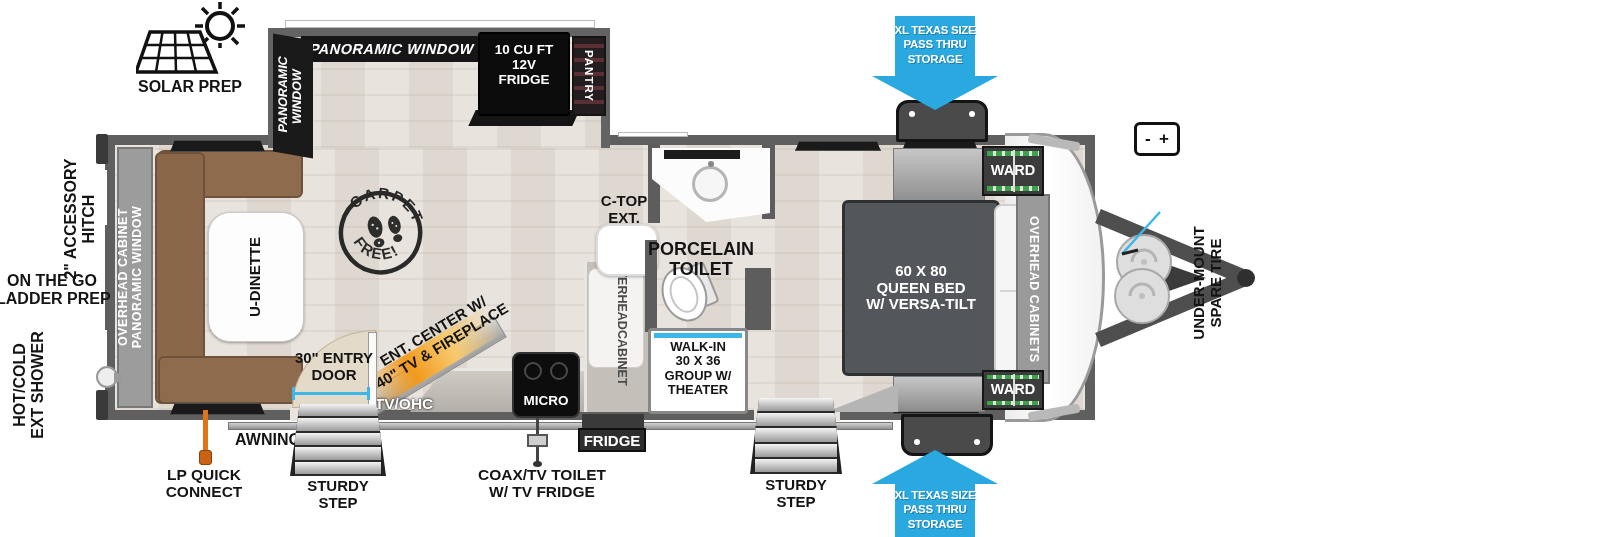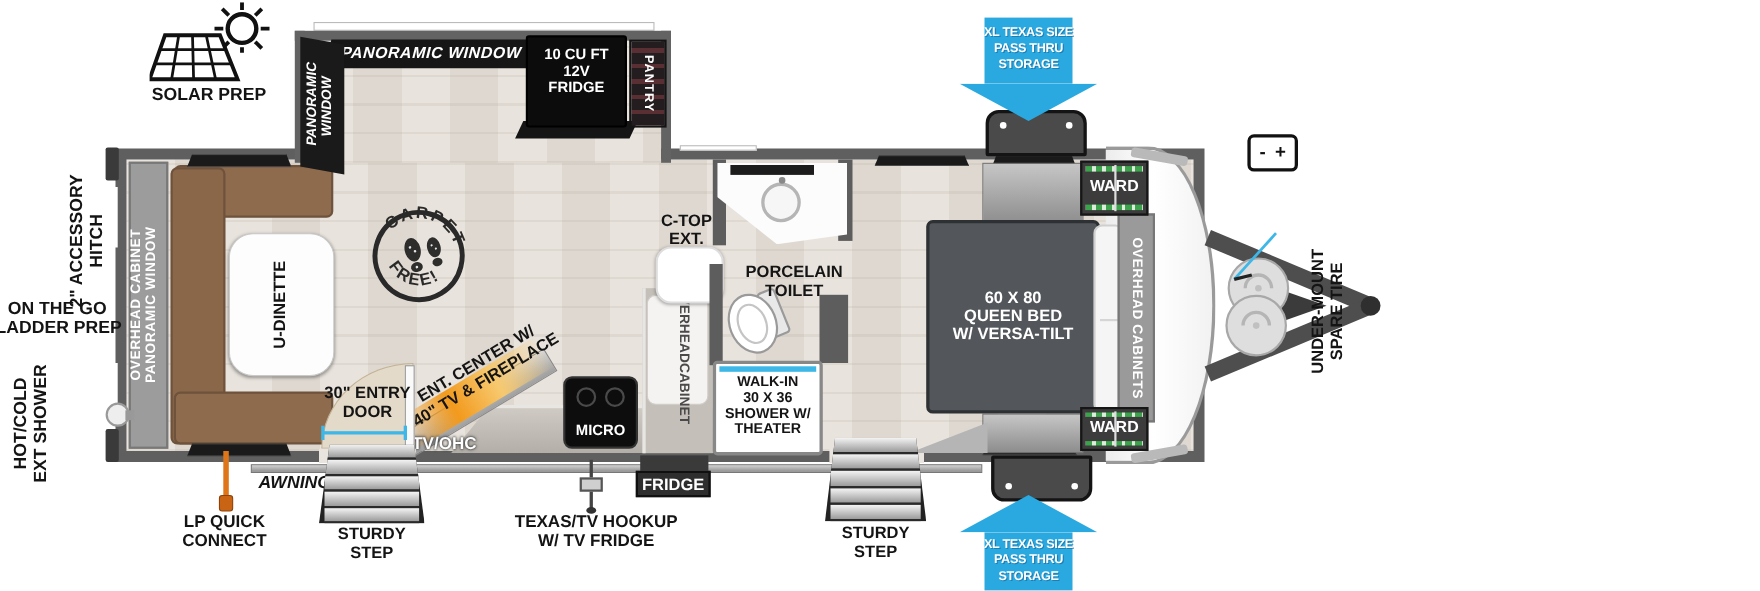--- a/index.html
+++ b/index.html
@@ -129,21 +129,21 @@
   <div class="abs" style="left:588px;top:268px;width:56px;height:100px;background:#f4f3f1;border:1px solid #d0cdc8;border-radius:8px;"></div>
   <div class="abs txt vlr" style="left:602px;top:274px;width:38px;height:96px;font-size:12.5px;color:#4a4a4a;display:flex;align-items:center;justify-content:center;white-space:nowrap;">
     <div>OVERHEAD</div>
     <div>CABINET</div>
   </div>
   <div class="abs" style="left:596px;top:224px;width:62px;height:52px;background:#fff;border:2px solid #ddd;border-radius:14px;box-shadow:0 1px 3px rgba(0,0,0,.3);"></div>
   <div class="abs txt" style="left:592px;top:193px;width:64px;font-size:15px;">
     <div>C-TOP</div>
     <div>EXT.</div>
   </div>
-  <div class="abs" style="left:512px;top:342px;width:68px;height:66px;background:#0d0d0d;border:2px solid #333;border-radius:8px;">
+  <div class="abs" style="left:512px;top:352px;width:68px;height:66px;background:#0d0d0d;border:2px solid #333;border-radius:8px;">
     <div class="abs" style="left:10px;top:8px;width:18px;height:18px;border:2px solid #4a4a4a;border-radius:50%;"></div>
     <div class="abs" style="left:36px;top:8px;width:18px;height:18px;border:2px solid #4a4a4a;border-radius:50%;"></div>
     <div class="abs wtxt" style="left:0;top:40px;width:100%;font-size:13.5px;">MICRO</div>
   </div>
 
   <div class="abs" style="left:352px;top:356px;width:160px;height:24px;background:linear-gradient(#d9d9d9,#9f9f9f);border:1px solid #888;transform:rotate(-31deg);"></div>
   <div class="abs" style="left:356px;top:342px;width:150px;height:32px;transform:rotate(-31deg);
               background:linear-gradient(90deg,rgba(242,154,29,0),var(--fireplace-orange) 35%,#f7c96f 65%,rgba(242,154,29,0));"></div>
   <div class="abs txt" style="left:340px;top:322px;width:195px;font-size:15px;transform:rotate(-31deg);">
     <div>ENT. CENTER W/</div>
@@ -170,30 +170,30 @@
               clip-path:polygon(0 0,100% 0,100% 88%,46% 100%,0 42%);">
     <div class="abs" style="left:12px;top:2px;width:76px;height:9px;background:#1c1c1c;"></div>
     <div class="abs" style="left:40px;top:18px;width:36px;height:36px;background:#f6f6f6;border:3px solid #b5b5b5;border-radius:50%;"></div>
     <div class="abs" style="left:56px;top:13px;width:6px;height:6px;background:#888;border-radius:50%;"></div>
   </div>
   <div class="abs" style="left:662px;top:260px;width:56px;height:64px;transform:rotate(-22deg);">
     <div class="abs" style="left:34px;top:8px;width:18px;height:44px;background:#e8e8e8;border:2px solid #9a9a9a;border-radius:4px;"></div>
     <div class="abs" style="left:0;top:4px;width:44px;height:56px;background:#fff;border:2px solid #9a9a9a;border-radius:50%;"></div>
     <div class="abs" style="left:8px;top:13px;width:27px;height:38px;border:2px solid #c5c5c5;border-radius:50%;"></div>
   </div>
-  <div class="abs txt" style="left:667px;top:240px;width:110px;font-size:15px;">
+  <div class="abs txt" style="left:646px;top:240px;width:110px;font-size:18px;">
     <div>PORCELAIN</div>
     <div>TOILET</div>
   </div>
   <div class="abs" style="left:648px;top:328px;width:100px;height:86px;background:#fff;border:3px solid #888;border-radius:4px;">
     <div class="abs" style="left:3px;top:2px;width:88px;height:5px;background:var(--skylight-blue);"></div>
     <div class="abs txt" style="left:0;top:9px;width:94px;font-size:13px;">
       <div>WALK-IN</div>
       <div>30 X 36</div>
-      <div>SHOWER W/</div>
+      <div>GROUP W/</div>
       <div>THEATER</div>
     </div>
   </div>
 
   <div class="abs grayfloor" style="left:893px;top:148px;width:92px;height:56px;"></div>
   <div class="abs grayfloor" style="left:893px;top:376px;width:92px;height:36px;"></div>
   <div class="abs" style="left:754px;top:408px;width:86px;height:13px;background:#e9e4dd;"></div>
   <div class="abs" style="left:826px;top:384px;width:72px;height:28px;background:#b5b5b5;clip-path:polygon(0 100%,100% 0,100% 100%);"></div>
   <div class="abs" style="left:842px;top:200px;width:158px;height:176px;background:#53575b;border:3px solid #2e3134;border-radius:6px;display:flex;align-items:center;justify-content:center;">
     <div class="wtxt" style="font-size:15px;">
@@ -243,21 +243,21 @@
     <div class="abs arrow" style="left:0;top:0;width:126px;height:34px;clip-path:polygon(50% 0,100% 100%,0 100%);"></div>
     <div class="abs arrow" style="left:23px;top:34px;width:80px;height:53px;"></div>
     <div class="abs arrow-txt" style="left:0;top:38px;width:126px;font-size:11.5px;line-height:1.25;">
       <div>XL TEXAS SIZE</div>
       <div>PASS THRU</div>
       <div>STORAGE</div>
     </div>
   </div>
 
   <div class="abs" style="left:228px;top:422px;width:665px;height:8px;background:linear-gradient(#d2d2d2,#8f8f8f);border:1px solid #777;"></div>
-  <div class="abs txt" style="left:226px;top:431px;width:84px;font-size:16px;font-style:italic;">AWNING</div>
+  <div class="abs txt" style="left:226px;top:431px;width:84px;font-size:16px;">AWNING</div>
 
   <div class="abs" style="left:203px;top:410px;width:5px;height:42px;background:var(--lp-orange);"></div>
   <div class="abs" style="left:199px;top:450px;width:13px;height:15px;background:#c96414;border:1px solid #8f4207;border-radius:3px;"></div>
   <div class="abs txt" style="left:156px;top:466px;width:96px;font-size:15.5px;">
     <div>LP QUICK</div>
     <div>CONNECT</div>
   </div>
 
   <div class="abs steps" style="left:290px;top:404px;width:96px;height:72px;">
     <div class="step-bar"></div>
@@ -279,21 +279,21 @@
   </div>
   <div class="abs txt" style="left:750px;top:477px;width:92px;font-size:15px;">
     <div>STURDY</div>
     <div>STEP</div>
   </div>
 
   <div class="abs" style="left:536px;top:418px;width:3px;height:46px;background:#444;"></div>
   <div class="abs" style="left:527px;top:434px;width:21px;height:13px;background:#cfcfcf;border:2px solid #555;"></div>
   <div class="abs" style="left:533px;top:461px;width:9px;height:6px;background:#333;border-radius:50%;"></div>
   <div class="abs txt" style="left:462px;top:466px;width:160px;font-size:15.5px;">
-    <div>TEXAS/TV HOOKUP</div>
+    <div>COAX/TV TOILET</div>
     <div>W/ TV FRIDGE</div>
   </div>
 
   <div class="abs" style="left:582px;top:414px;width:62px;height:14px;background:#3a3a3a;"></div>
   <div class="abs wtxt" style="left:578px;top:428px;width:68px;height:24px;background:#2e2e2e;border:2px solid #101010;font-size:15px;line-height:21px;">FRIDGE</div>
 
   <svg class="abs" style="left:1086px;top:188px;" width="178" height="190" viewBox="0 0 178 190">
     <line x1="12" y1="28" x2="160" y2="90" stroke="#4e4e4e" stroke-width="15"></line>
     <line x1="12" y1="152" x2="160" y2="90" stroke="#4e4e4e" stroke-width="15"></line>
     <polygon points="46,64 120,90 46,116" fill="#3b3b3b"></polygon>

